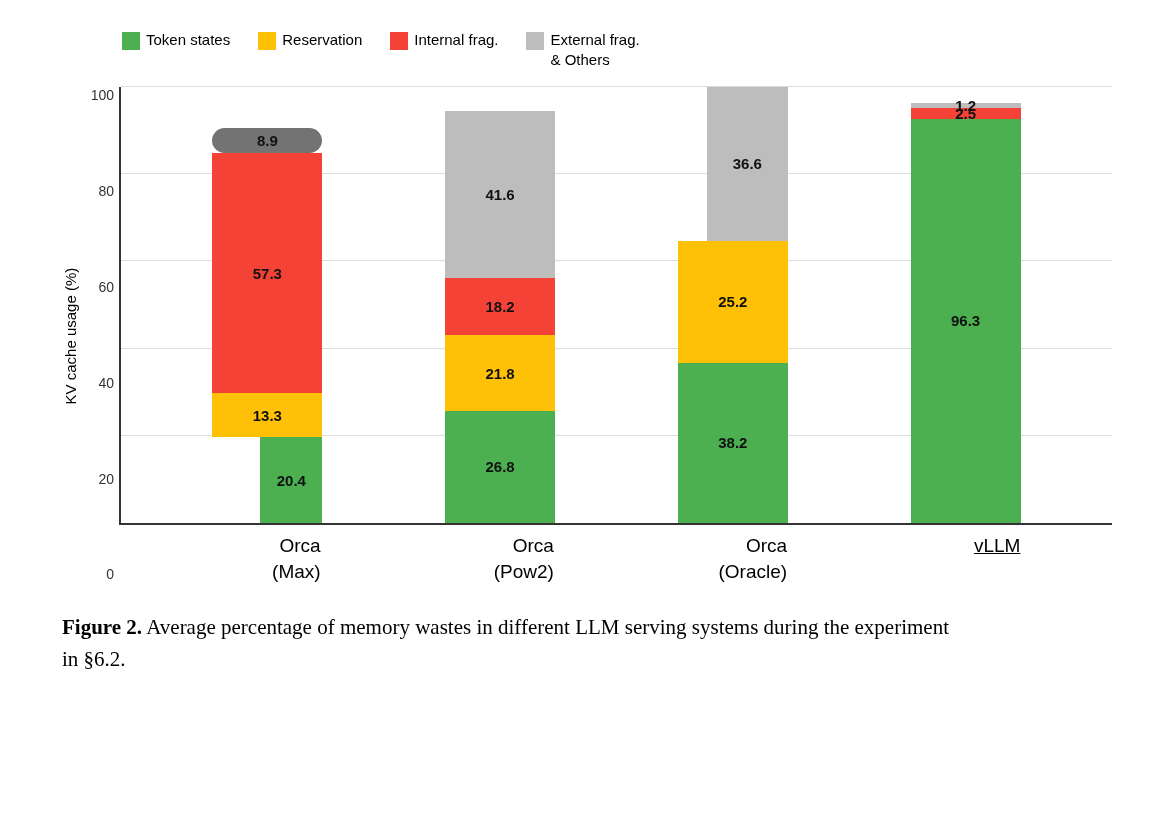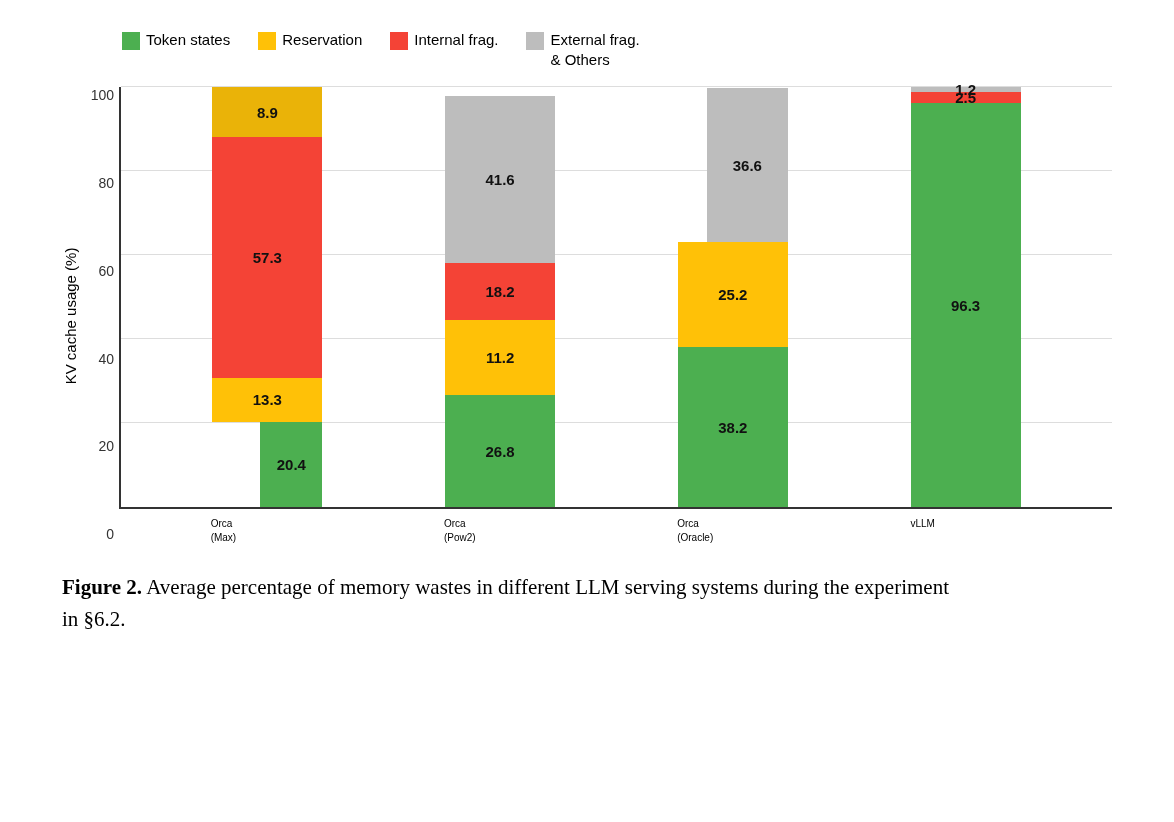--- a/index.html
+++ b/index.html
@@ -120,23 +120,23 @@
     
     .x-axis-labels {
       display: flex;
       flex-direction: row;
       justify-content: space-around;
       padding: 0 30px;
       margin-top: 8px;
     }
     .x-label {
       width: 110px;
-      text-align: left;
-      font-family: Arial, sans-serif;
-      font-size: 10px;
+      text-align: right;
+      font-family: Arial, sans-serif;
+      font-size: 19px;
       line-height: 1.35;
     }
 
     
     .y-tick {
       font-family: Arial, sans-serif;
       font-size: 14px;
       color: #333;
       padding-right: 5px;
     }
@@ -232,55 +232,55 @@
             <div class="grid-line" style="bottom: 60%;"></div>
             <div class="grid-line" style="bottom: 80%;"></div>
             <div class="grid-line" style="bottom: 100%;"></div>
           </div>
         <div class="bars-group">
             <div class="bar-wrapper">
               <div class="bar">
                 <div class="bar-segment" style="background: rgb(76, 175, 80); height: 85.68px; margin-left: 48px;">20.4</div>
                 <div class="bar-segment" style="background: rgb(255, 193, 7); height: 44px;">13.3</div>
                 <div class="bar-segment" style="background: rgb(244, 67, 54); height: 240.66px;">57.3</div>
-                <div class="bar-segment" style="background: #eab308; height: 50px;">8.9</div>
+                <div class="bar-segment" style="background: #737373; height: 25px; border-radius: 13px;">8.9</div>
               </div>
             </div>
             <div class="bar-wrapper">
               <div class="bar">
                 <div class="bar-segment" style="background: rgb(76, 175, 80); height: 112.56px;">26.8</div>
-                <div class="bar-segment" style="background: rgb(255, 193, 7); height: 75.18px;">11.2</div>
+                <div class="bar-segment" style="background: rgb(255, 193, 7); height: 75.18px;">21.8</div>
                 <div class="bar-segment" style="background: rgb(244, 67, 54); height: 57.12px;">18.2</div>
                 <div class="bar-segment" style="background: rgb(189, 189, 189); height: 167px;">41.6</div>
               </div>
             </div>
             <div class="bar-wrapper">
               <div class="bar">
                 <div class="bar-segment" style="background: rgb(76, 175, 80); height: 160.44px;">38.2</div>
-                <div class="bar-segment" style="background: rgb(255, 193, 7); height: 105px;">25.2</div>
+                <div class="bar-segment" style="background: rgb(255, 193, 7); height: 122px;">25.2</div>
                 <div class="bar-segment" style="background: rgb(189, 189, 189); height: 153.72px; margin-left: 29px;">36.6</div>
               </div>
             </div>
             <div class="bar-wrapper">
               <div class="bar">
                 <div class="bar-segment" style="background: rgb(76, 175, 80); height: 404.46px;">96.3</div>
                 <div class="bar-segment" style="background: rgb(244, 67, 54); height: 10.5px;">2.5</div>
                 <div class="bar-segment" style="background: rgb(189, 189, 189); height: 5.04px;">1.2</div>
               </div>
             </div>
           </div>
       </div>
       <div class="x-axis-labels">
           <div class="x-label" style="white-space: pre-line;">Orca
 (Max)</div>
           <div class="x-label" style="white-space: pre-line;">Orca
 (Pow2)</div>
           <div class="x-label" style="white-space: pre-line;">Orca
 (Oracle)</div>
-          <div class="x-label" style="white-space: pre-line;">vLLM</div>
+          <div class="x-label" style="white-space: pre-line; text-decoration: underline;">vLLM</div>
         </div>
     </div>
   </div>
 
   <div class="figure-caption">
     <strong>Figure 2.</strong><span> Average percentage of memory wastes in different LLM serving systems during the experiment in §6.2.</span>
   </div>
 </div>
 
 </body></html>

